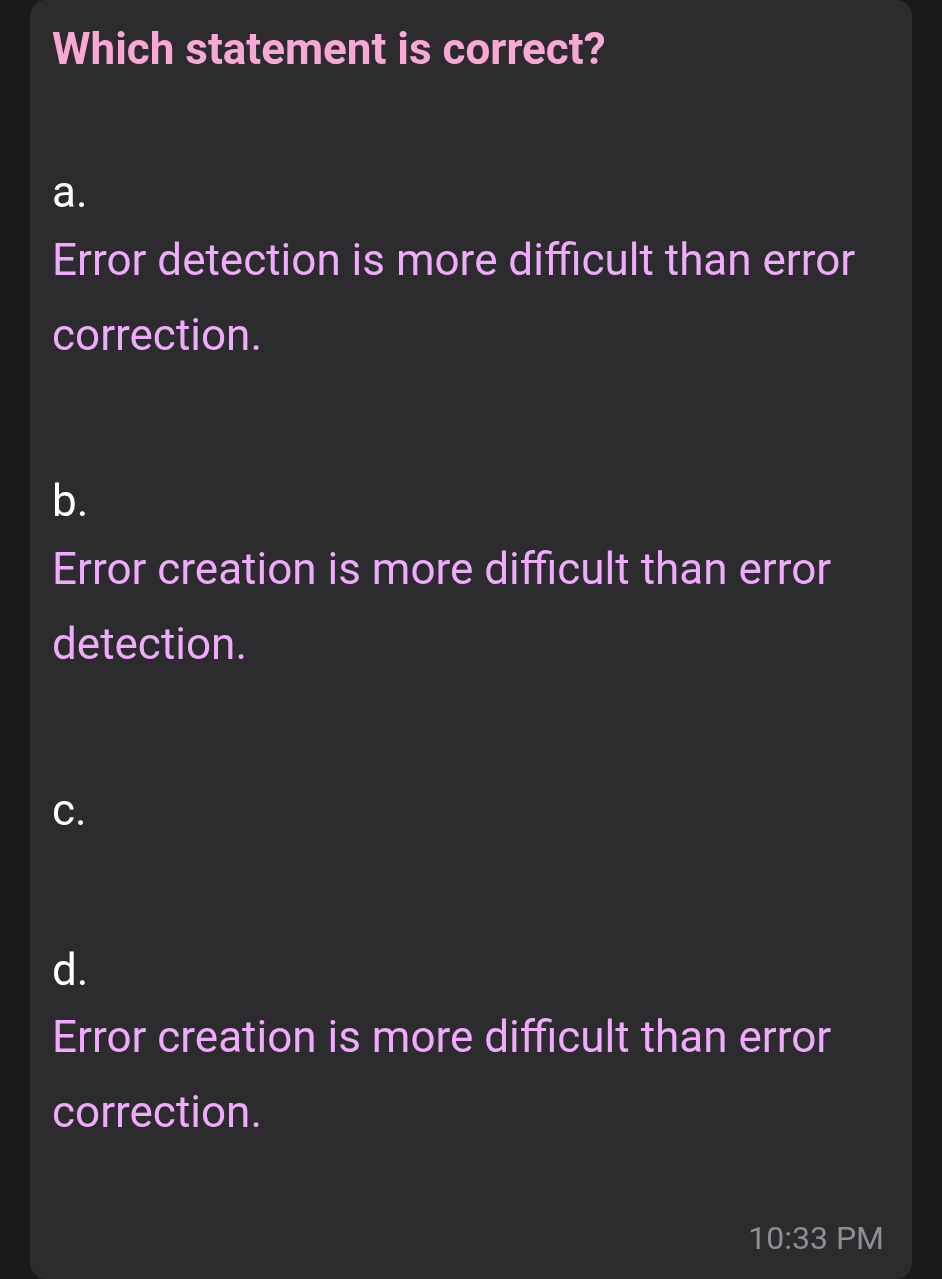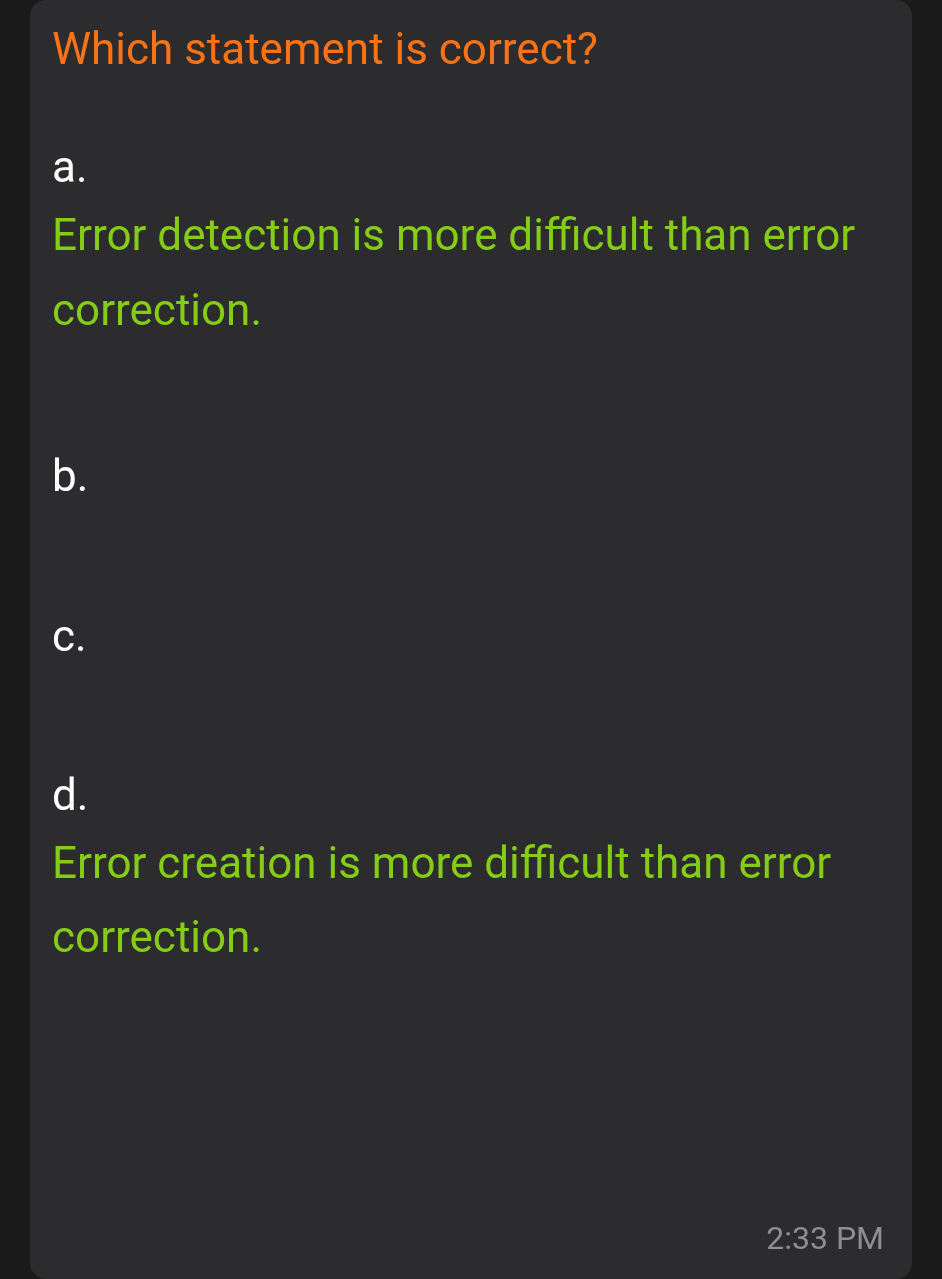--- a/index.html
+++ b/index.html
@@ -16,40 +16,40 @@
     }
     .message-container {
       background-color: #2c2c2e;
       border-radius: 16px;
       margin: 0 30px;
       padding: 20px 22px 20px 22px;
       position: relative;
       height: 100%;
     }
     .question-text {
-      color: #f97316;
+      color: #f9a8d4;
       font-size: 44px;
-      font-weight: 400;
+      font-weight: 700;
       line-height: 1.35;
-      margin-bottom: 59px;
+      margin-bottom: 84px;
     }
     .option {
       margin-bottom: 100px;
     }
     .option:last-of-type {
       margin-bottom: 0;
     }
     .option-letter {
       color: #ffffff;
       font-size: 44px;
       font-weight: 400;
       line-height: 1.35;
     }
     .option-text {
-      color: #84cc16;
+      color: #f0abfc;
       font-size: 44px;
       font-weight: 400;
       line-height: 1.7;
     }
     .timestamp {
       position: absolute;
       bottom: 22px;
       right: 28px;
       color: #8e8e93;
       font-size: 32px;
@@ -63,25 +63,26 @@
 
   <div class="question-text">Which statement is correct?</div>
 
   <div class="option">
     <div class="option-letter">a.</div>
     <div class="option-text">Error detection is more difficult than error correction.</div>
   </div>
 
   <div class="option">
     <div class="option-letter">b.</div>
+    <div class="option-text">Error creation is more difficult than error detection.</div>
   </div>
 
   <div class="option">
     <div class="option-letter">c.</div>
   </div>
 
   <div class="option">
     <div class="option-letter">d.</div>
     <div class="option-text">Error creation is more difficult than error correction.</div>
   </div>
 
-  <div class="timestamp">2:33 PM</div>
+  <div class="timestamp">10:33 PM</div>
 </div>
 
 </body></html>

